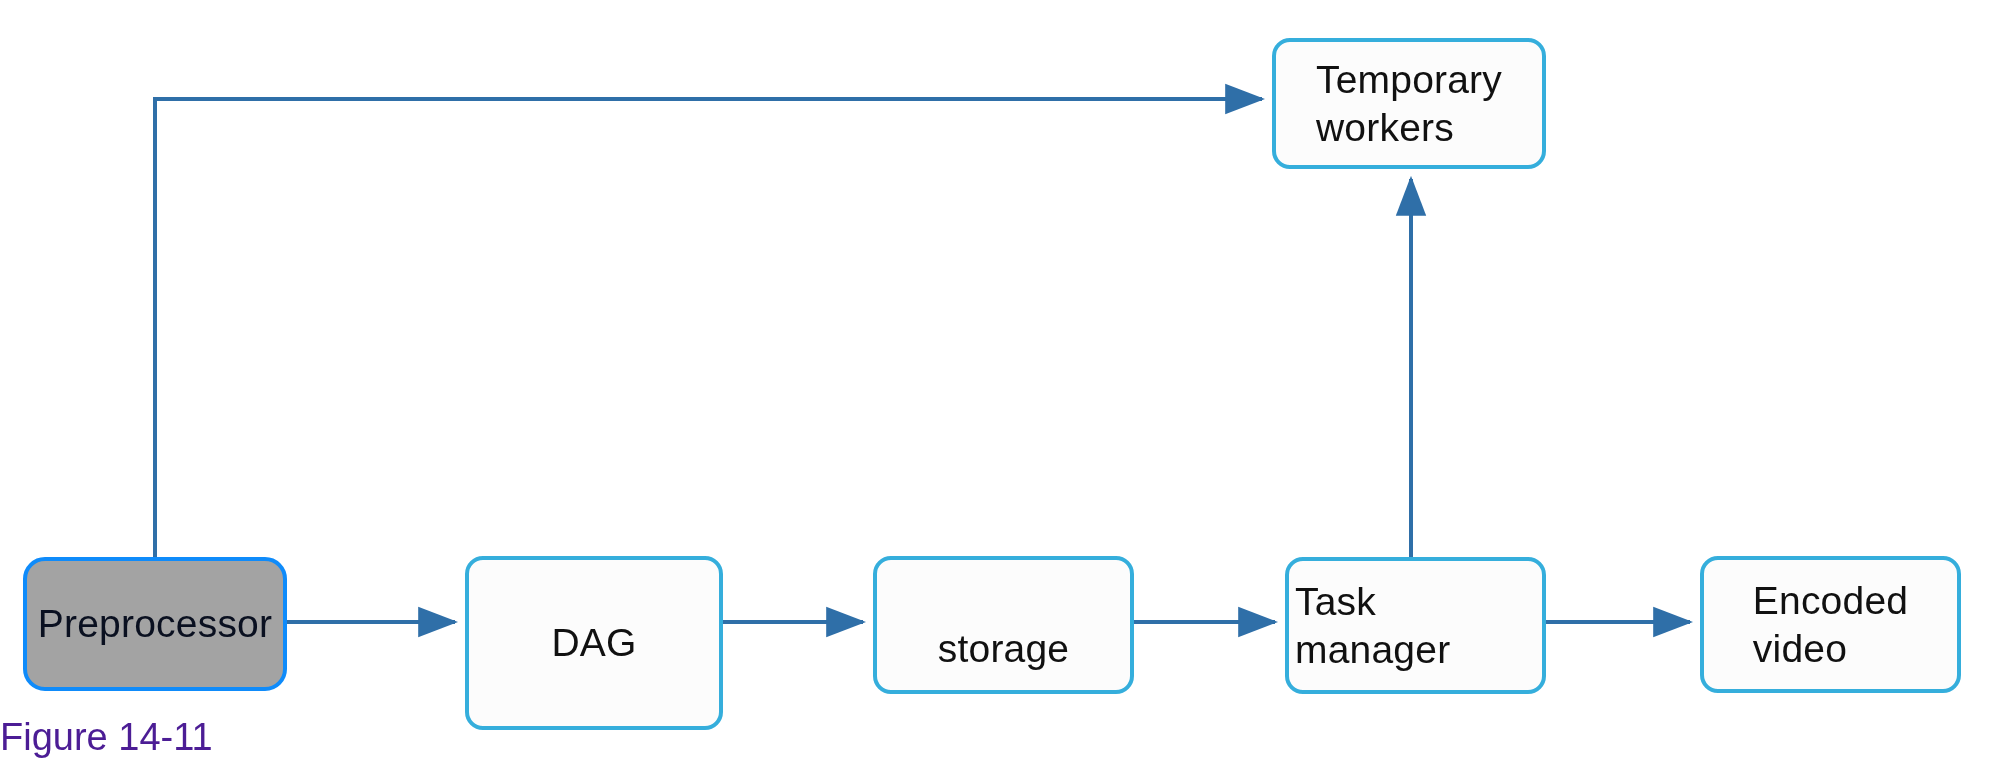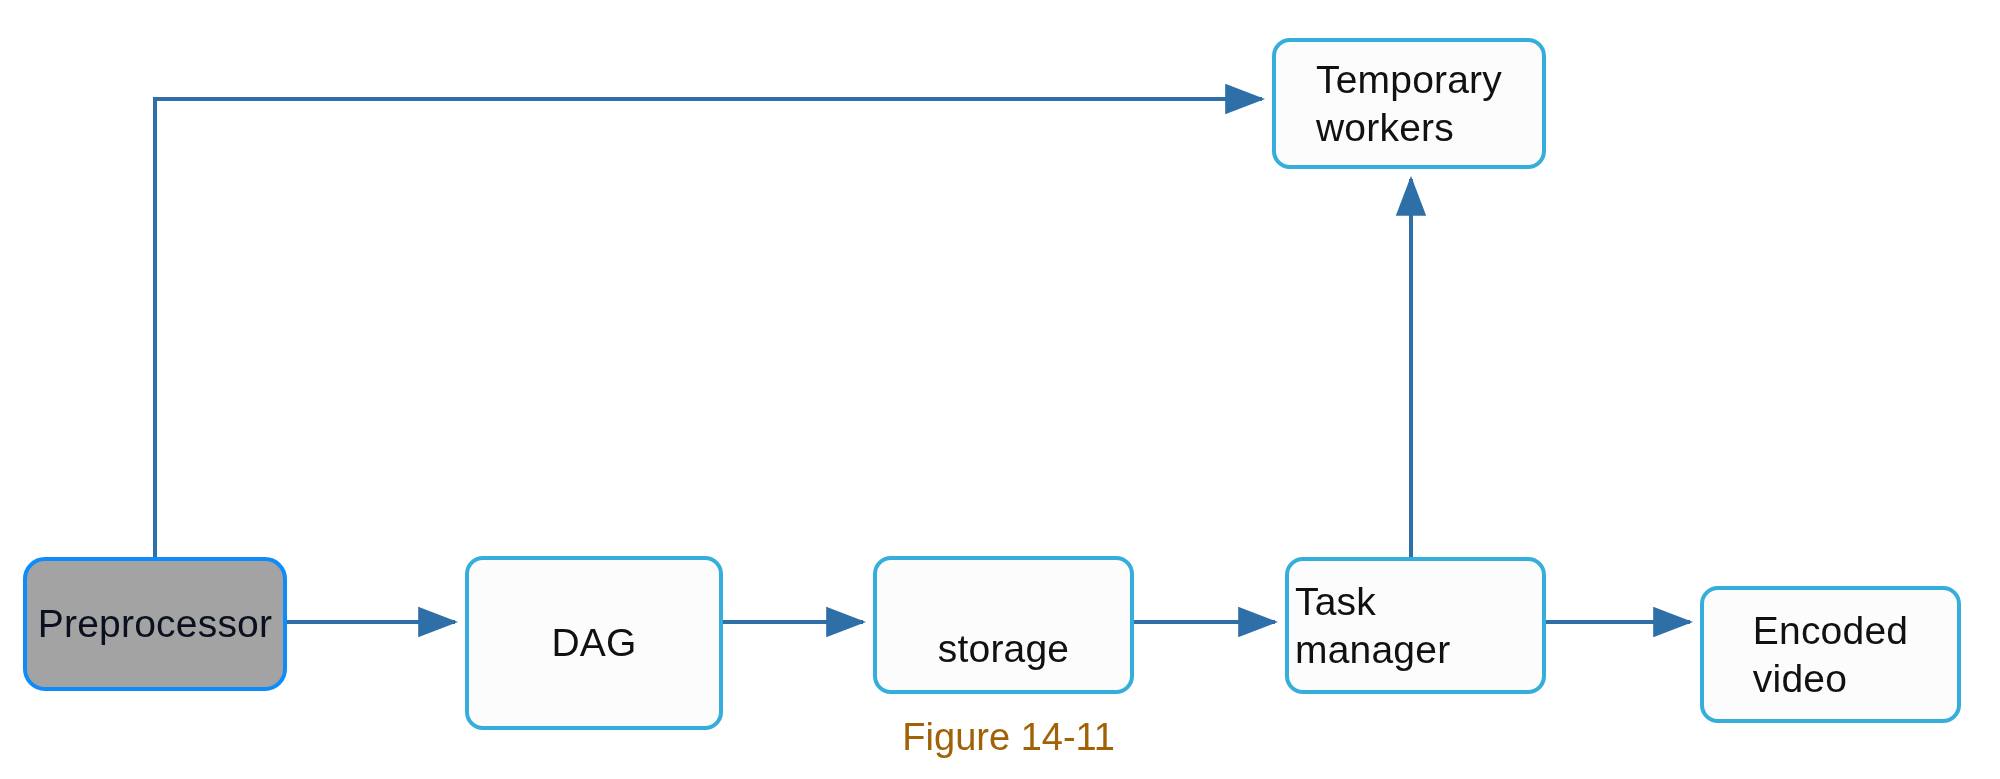--- a/index.html
+++ b/index.html
@@ -49,23 +49,23 @@
   }
   .node .label {
     display: block;
     padding: 0 6px;
   }
   .caption {
     position: absolute;
     left: 0;
     top: 716px;
     width: 1115px;
-    text-align: right;
+    text-align: left;
     font-size: 38px;
-    color: #a16207;
+    color: #4c1d95;
     z-index: 2;
   }
 </style>
 </head>
 <body>
 
 <div id="canvas">
 
   <svg id="wires" viewBox="0 0 2000 779" width="2000" height="779" xmlns="http://www.w3.org/2000/svg">
     <defs>
@@ -106,21 +106,21 @@
   <div class="node" style="left:873px; top:556px; width:261px; height:138px;">
     <span class="label">
       <br><span>storage</span>
     </span>
   </div>
 
   <div class="node" style="left:1285px; top:557px; width:261px; height:137px;">
     <span class="label">Task manager</span>
   </div>
 
-  <div class="node" style="left:1700px; top:556px; width:261px; height:137px;margin-top:30px;">
+  <div class="node" style="left:1700px; top:556px; width:261px; height:137px;">
     <span class="label">
       <span>Encoded</span><br><span>video</span>
     </span>
   </div>
 
   <div class="caption">Figure 14-11</div>
 
 </div>
 
 </body></html>

